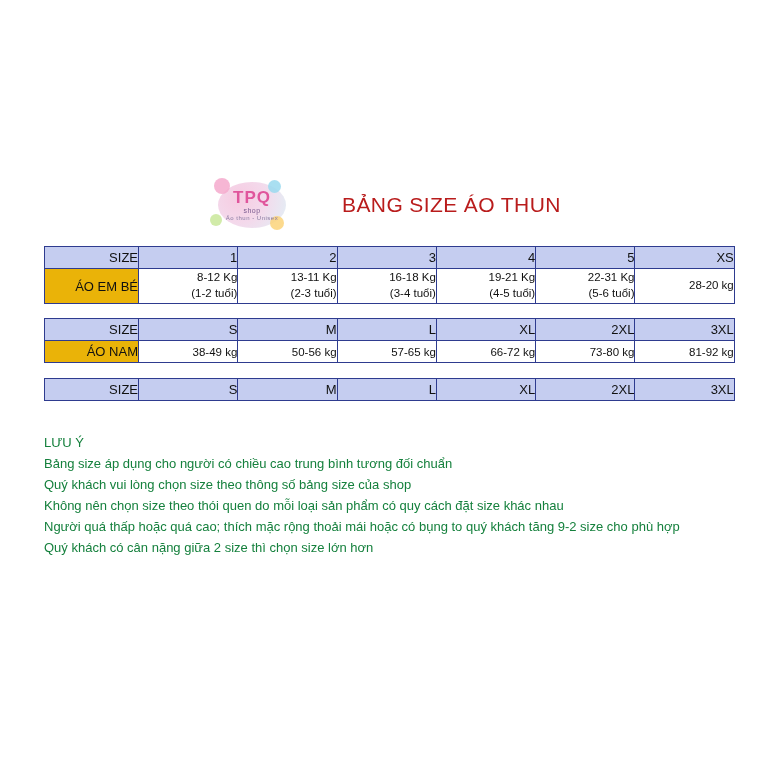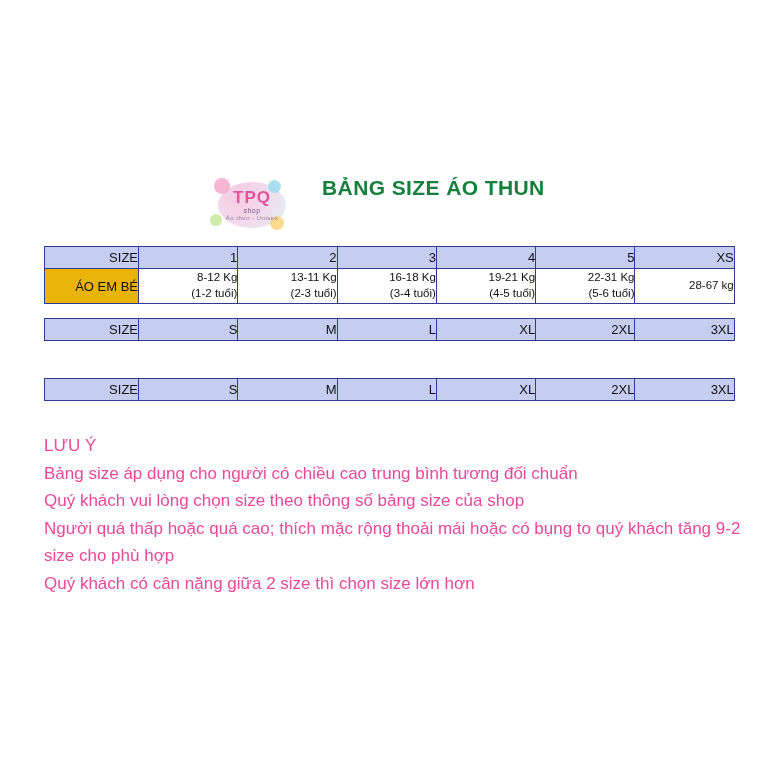--- a/index.html
+++ b/index.html
@@ -20,20 +20,22 @@
     height: 761px;
     box-sizing: border-box;
   }
   .header {
     position: absolute;
     top: 176px;
     left: 44px;
     width: 690px;
     height: 58px;
     display: flex;
+    align-items: center;
+    gap: 20px;
   }
   .logo {
     width: 92px;
     height: 58px;
     position: relative;
     flex: 0 0 auto;
     margin-left: 162px;
     display: flex;
     flex-direction: column;
     align-items: center;
@@ -79,23 +81,23 @@
   .logo-sub2 {
     position: relative;
     z-index: 3;
     font-size: 6px;
     color: #8a7aa0;
     letter-spacing: .5px;
     margin-top: 1px;
   }
   .title {
     font-size: 21px;
-    font-weight: bold;
+    font-weight: normal;
     letter-spacing: .4px;
-    color: #15803d;
+    color: #b91c1c;
     margin-left: 24px;
     white-space: nowrap;
   }
 
   table.size-table {
     position: absolute;
     border-collapse: collapse;
     table-layout: fixed;
     font-size: 11.5px;
   }
@@ -142,23 +144,23 @@
   #table-women { top: 378px; left: 44px; width: 690px; }
   #table-women col.c0 { width: 94px; }
   #table-women col.cx { width: 99.3px; }
   #table-women .data-row td { height: 21px; }
 
   .notes {
     position: absolute;
     top: 432px;
     left: 44px;
     width: 700px;
-    font-size: 17px;
+    font-size: 13px;
     line-height: 1.62;
-    color: #ec4899;
+    color: #15803d;
   }
   .notes .note-title {
     font-weight: normal;
   }
 </style>
 </head>
 <body>
 
 <div class="page">
 
@@ -212,21 +214,21 @@
         </td>
         <td class="two-line">
           <div>19-21 Kg</div>
           <div>(4-5 tuổi)</div>
         </td>
         <td class="two-line">
           <div>22-31 Kg</div>
           <div>(5-6 tuổi)</div>
         </td>
         <td class="two-line">
-          <div>28-67 kg</div>
+          <div>28-20 kg</div>
         </td>
       </tr>
     </tbody>
   </table>
 
   <table class="size-table" id="table-men">
     <colgroup>
       <col class="c0">
         <col class="cx">
         <col class="cx">
@@ -238,20 +240,29 @@
     <tbody>
       <tr class="hdr-row">
         <td class="lbl">SIZE</td>
         <td>S</td>
         <td>M</td>
         <td>L</td>
         <td>XL</td>
         <td>2XL</td>
         <td>3XL</td>
       </tr>
+      <tr class="data-row">
+        <td class="lbl">ÁO NAM</td>
+        <td>38-49 kg</td>
+        <td>50-56 kg</td>
+        <td>57-65 kg</td>
+        <td>66-72 kg</td>
+        <td>73-80 kg</td>
+        <td>81-92 kg</td>
+      </tr>
     </tbody>
   </table>
 
   <table class="size-table" id="table-women">
     <colgroup>
       <col class="c0">
         <col class="cx">
         <col class="cx">
         <col class="cx">
         <col class="cx">
@@ -268,17 +279,18 @@
         <td>2XL</td>
         <td>3XL</td>
       </tr>
     </tbody>
   </table>
 
   <div class="notes">
     <div class="note-title">LƯU Ý</div>
     <div>Bảng size áp dụng cho người có chiều cao trung bình tương đối chuẩn</div>
     <div>Quý khách vui lòng chọn size theo thông số bảng size của shop</div>
+    <div>Không nên chọn size theo thói quen do mỗi loại sản phẩm có quy cách đặt size khác nhau</div>
     <div>Người quá thấp hoặc quá cao; thích mặc rộng thoải mái hoặc có bụng to quý khách tăng 9-2 size cho phù hợp</div>
     <div>Quý khách có cân nặng giữa 2 size thì chọn size lớn hơn</div>
   </div>
 
 </div>
 
 </body></html>

